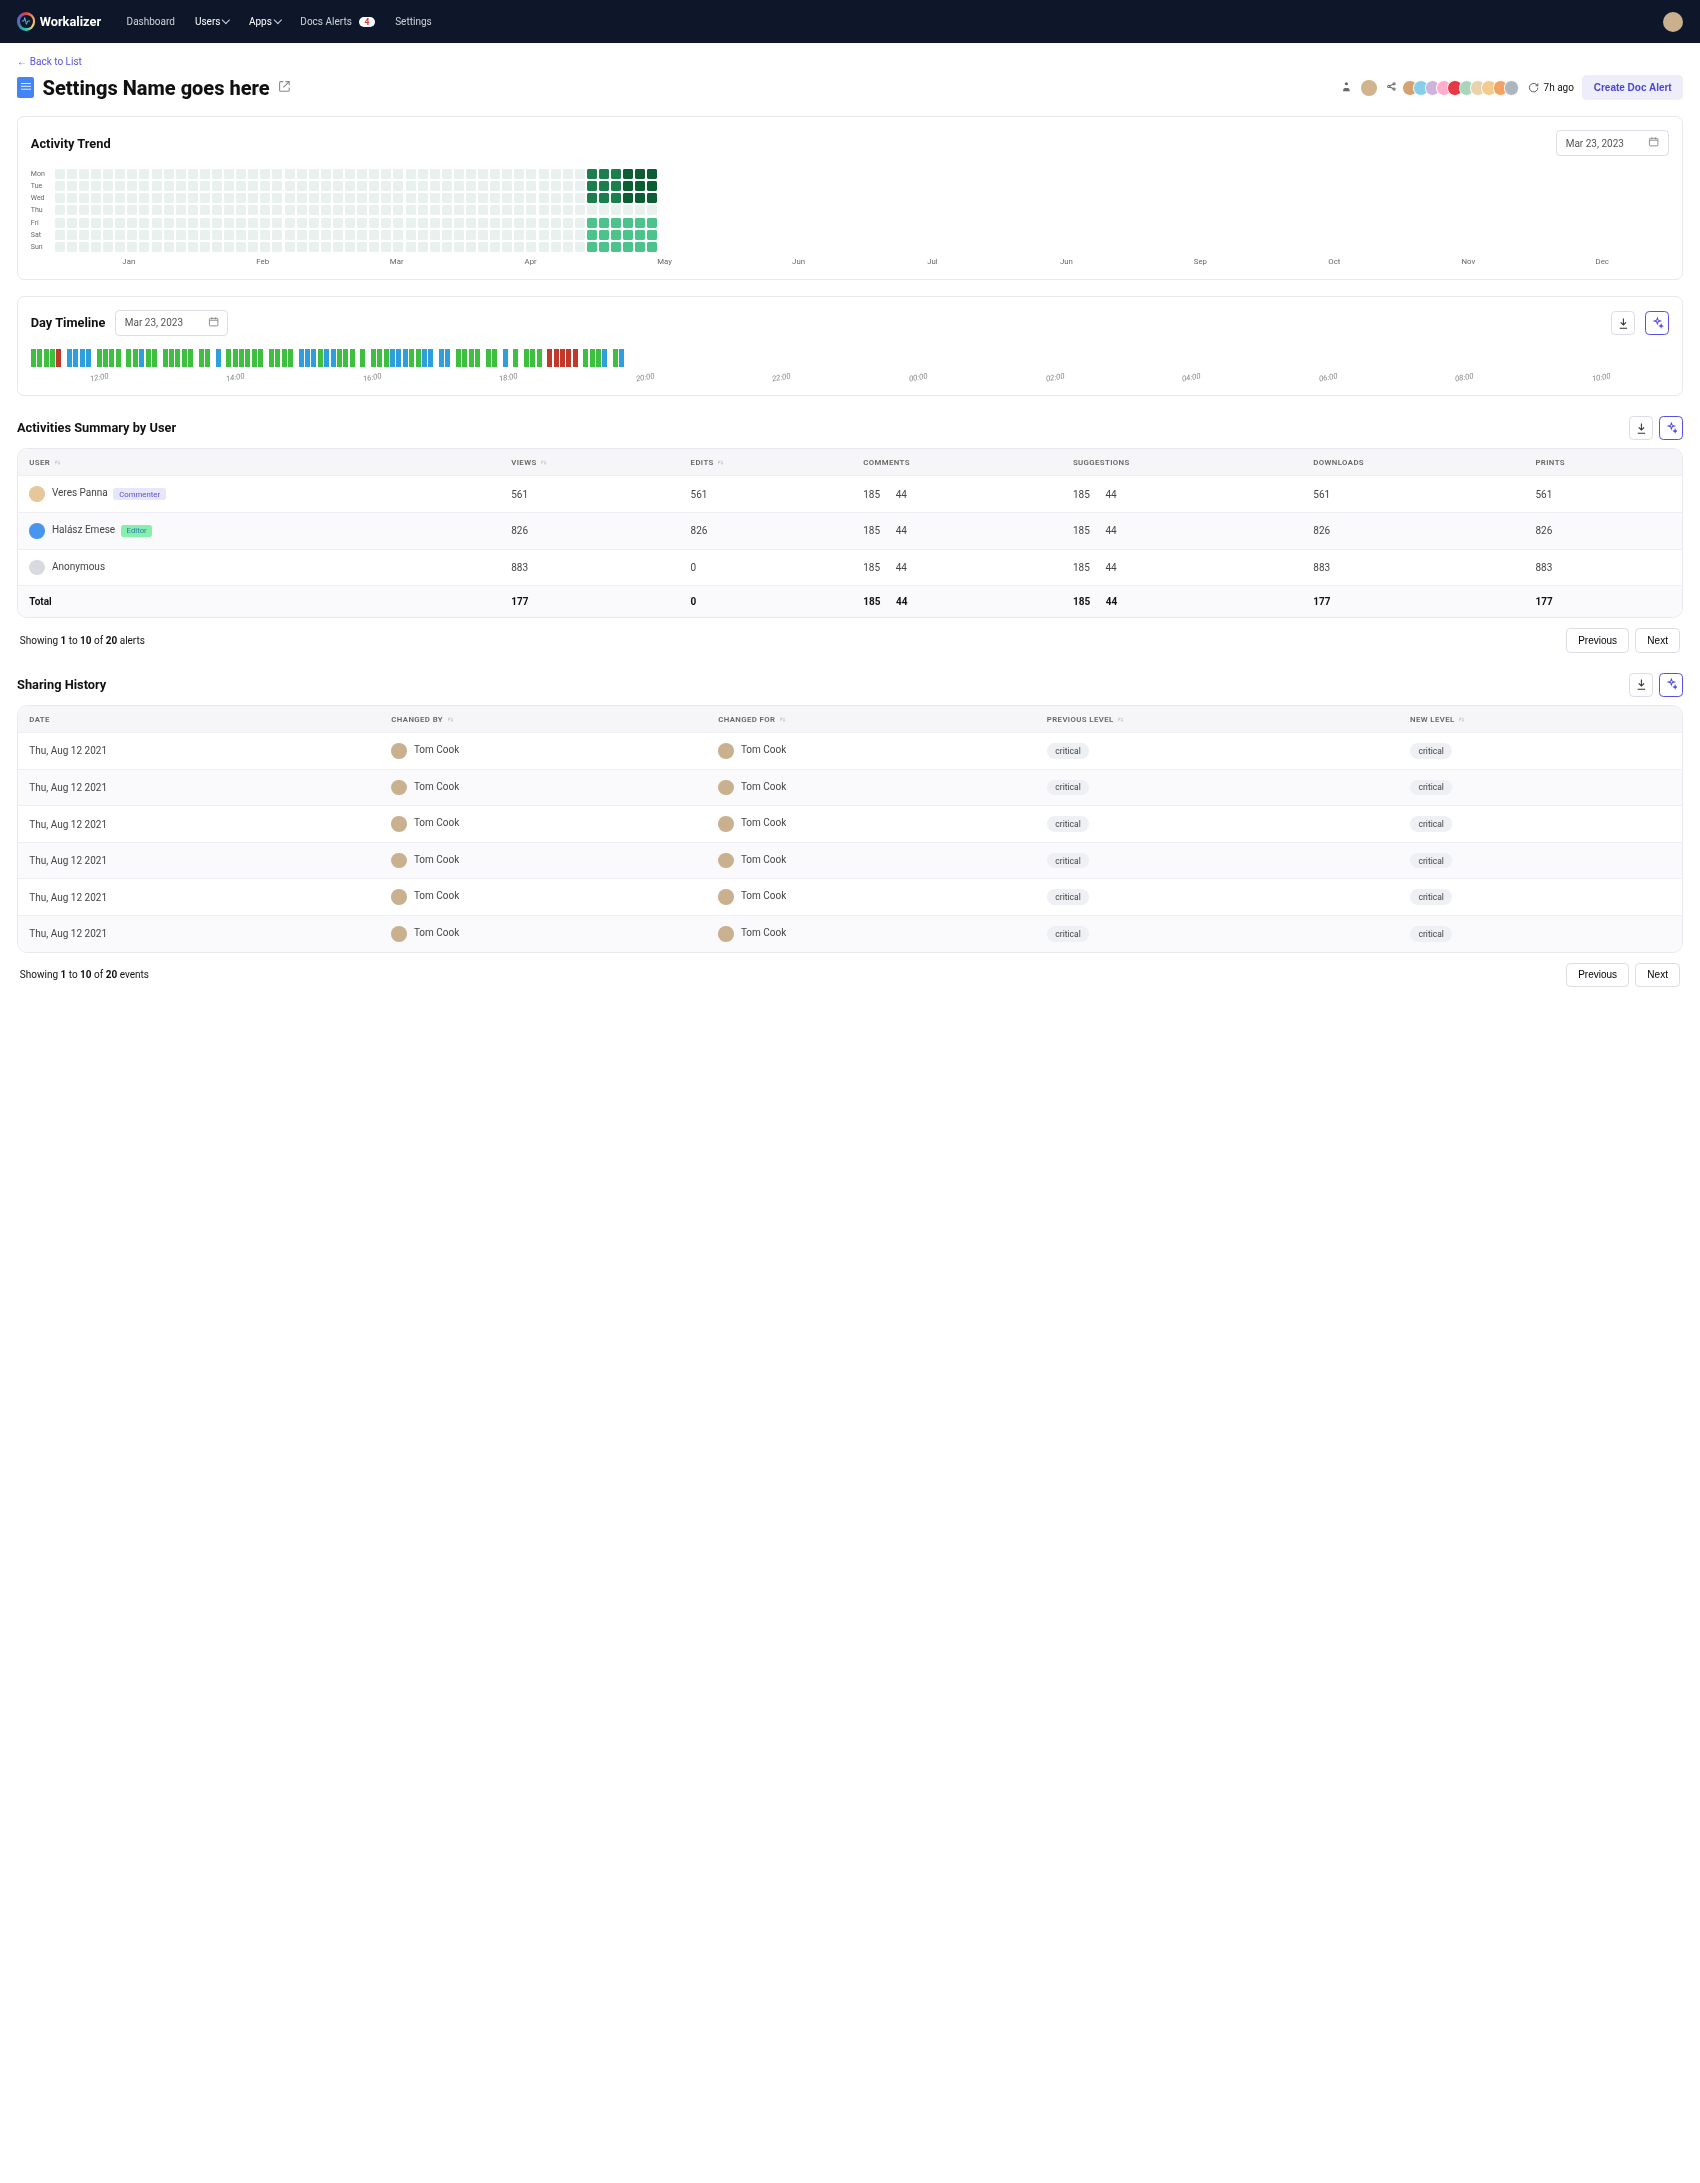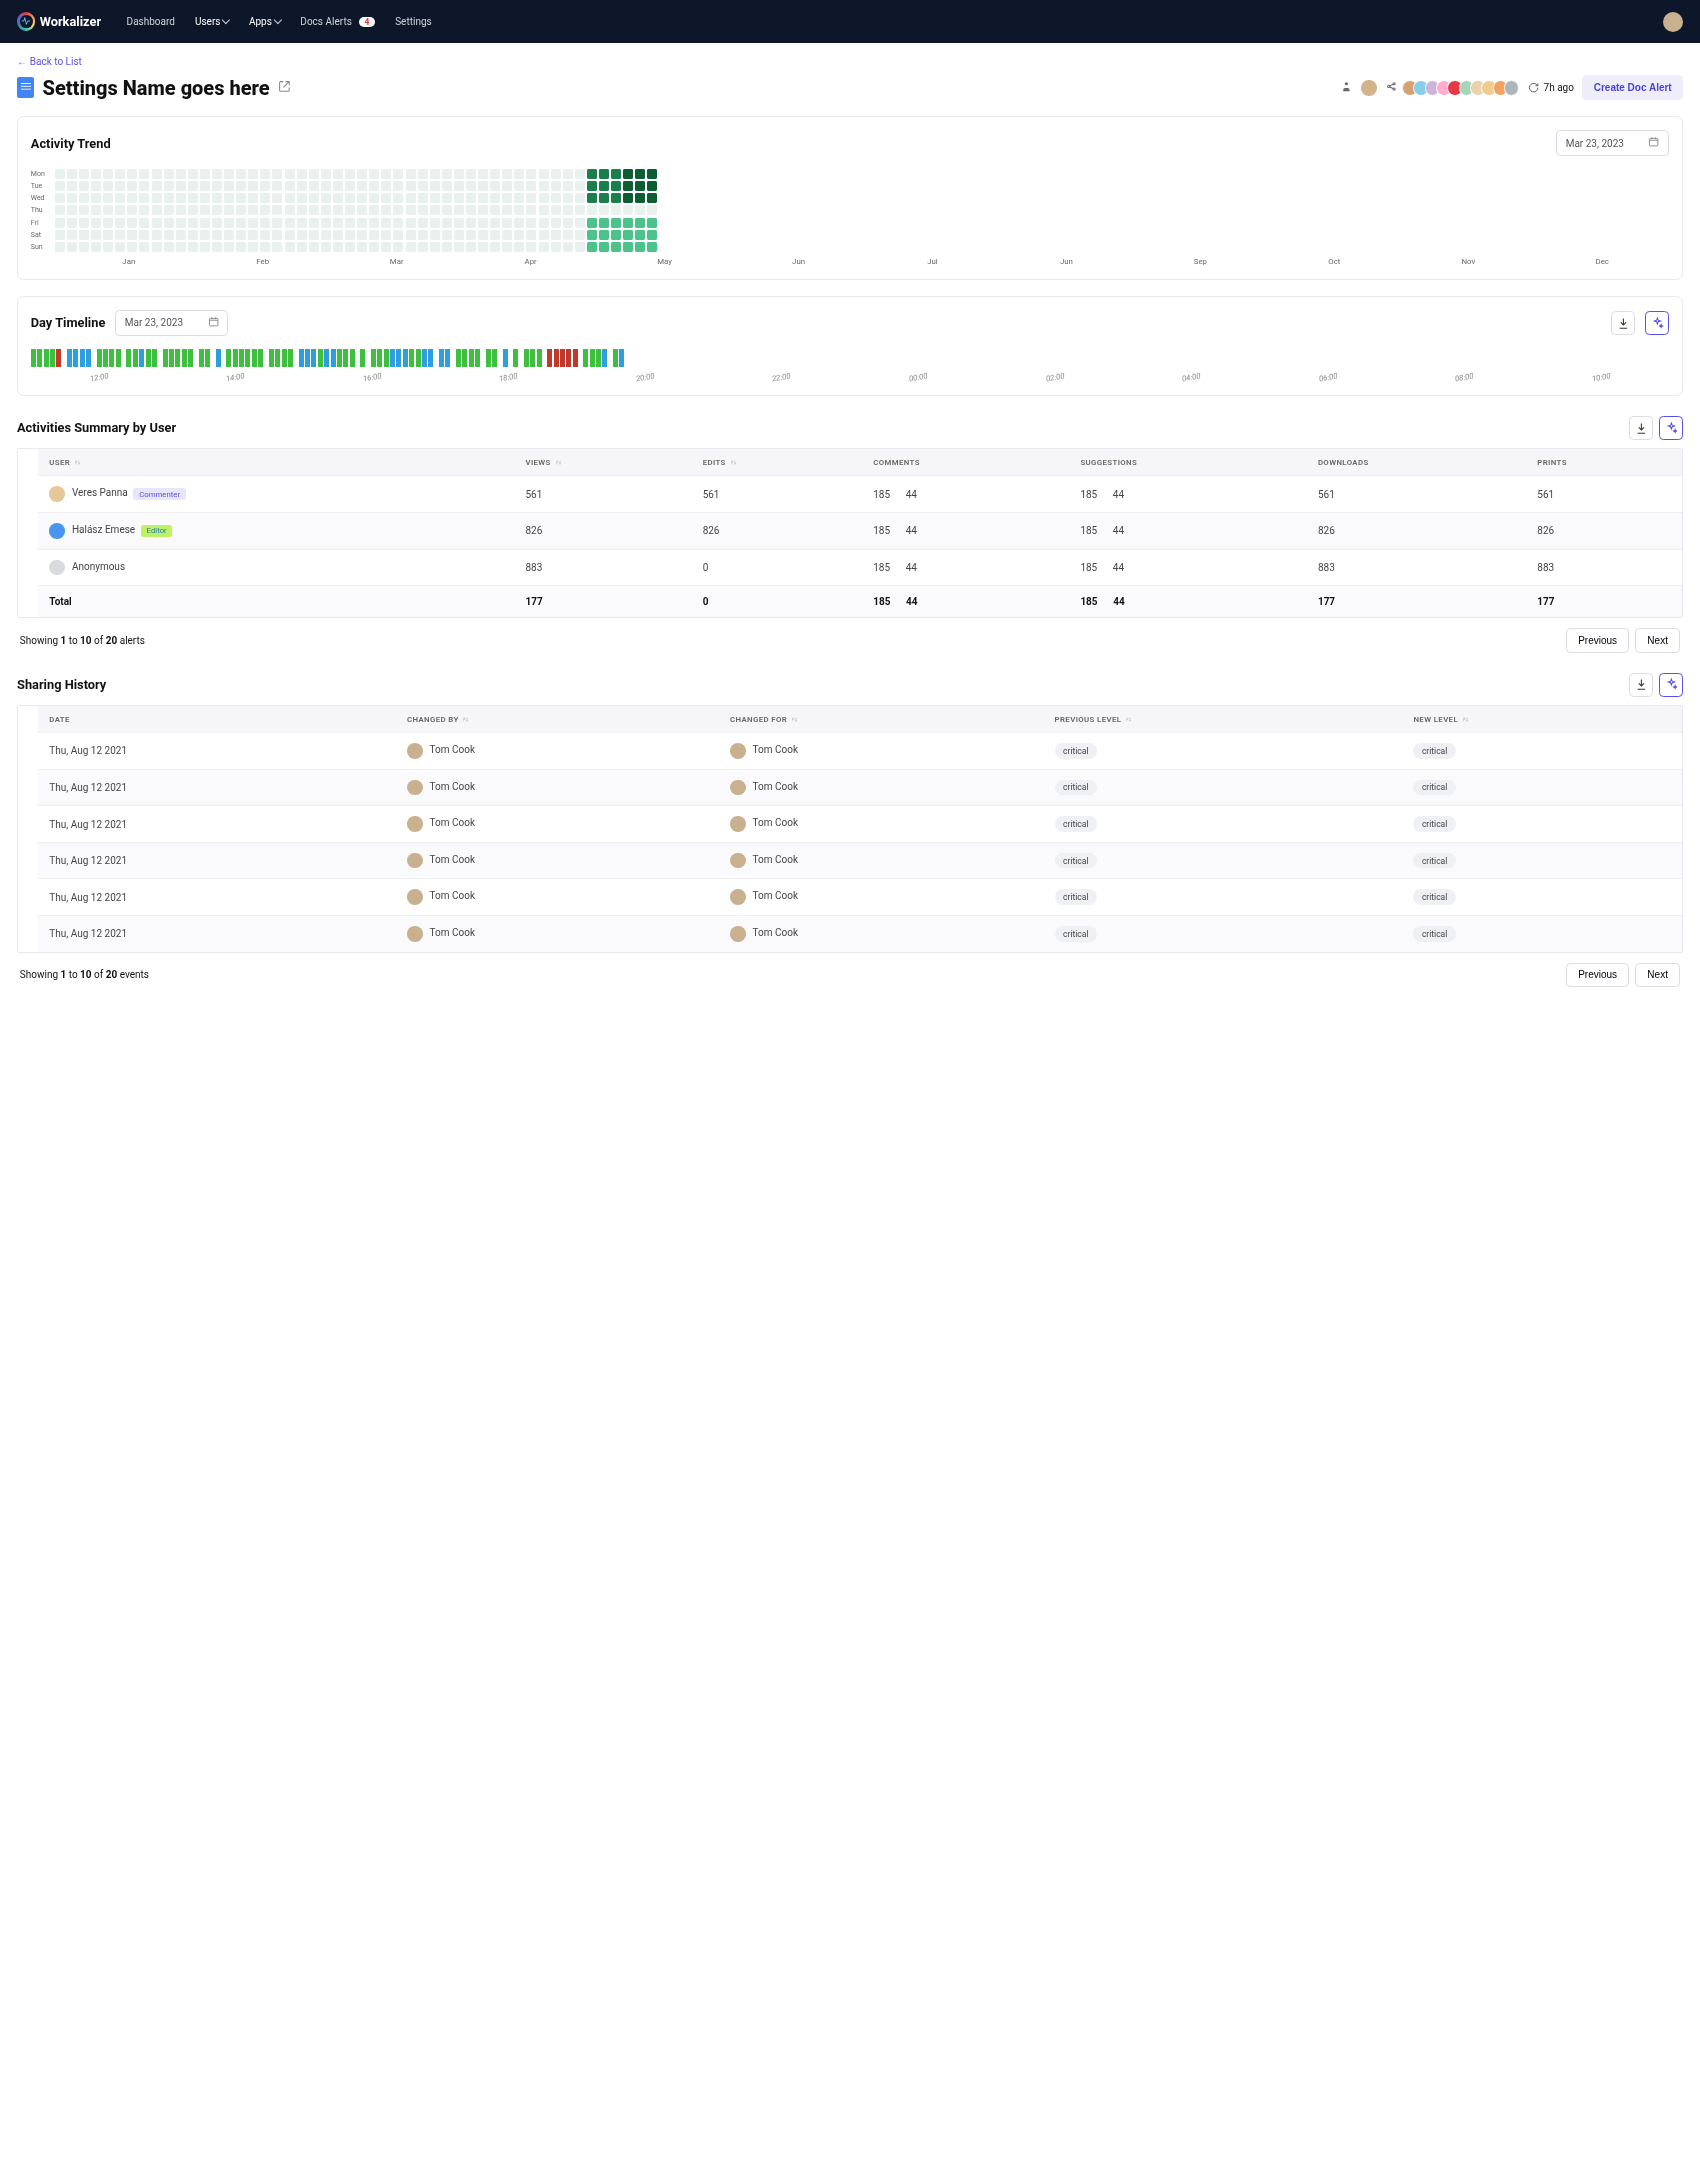--- a/index.html
+++ b/index.html
@@ -41,29 +41,29 @@
 .months div { flex: 1; text-align: center; }
 .iconbtn { width: 24px; height: 24px; border: 0.7px solid #dcdce4; border-radius: 4.3px; display: inline-flex; align-items: center; justify-content: center; cursor: pointer; background: #fff; }
 .iconbtn.magic { border-color: #5951e3; color: #5951e3; }
 .tl { margin-top: 12.8px; display: flex; gap: 1.4px; height: 18.4px; align-items: stretch; overflow: hidden; }
 .tl .s { flex-shrink: 0; }
 .tl-lbls { display: flex; margin-top: 5.7px; font-size: 7.8px; color: #888; font-style: italic; }
 .tl-lbls div { flex: 1; text-align: center; transform: rotate(-10deg); }
 .sec-hd { display: flex; align-items: center; gap: 8.5px; margin-top: 20px; }
 .sec-title { font-size: 12.8px; font-weight: 700; }
 .sec-actions { margin-left: auto; display: flex; gap: 5.7px; }
-.tbl { border: 0.7px solid #e8e8ef; border-radius: 2px; margin-top: 8.5px; overflow: hidden; padding-left: 20px; }
+.tbl { border: 0.7px solid #e8e8ef; border-radius: 10px; margin-top: 8.5px; overflow: hidden; }
 .tbl table { width: 100%; border-collapse: collapse; }
 .tbl th { background: #f6f6f9; padding: 8.5px 11.3px; font-size: 7.8px; letter-spacing: 0.4px; font-weight: 600; color: #666; text-align: left; text-transform: uppercase; }
 .tbl td { padding: 10px 11.3px; border-top: 0.7px solid #eeeef3; font-size: 10px; color: #444; }
 .tbl tbody tr:nth-child(even) { background: #fafafc; }
 .sort-ic { display: inline-block; width: 8.5px; height: 7px; vertical-align: middle; margin-left: 2.8px; opacity: .6; }
 .role-tag { display: inline-block; font-size: 7.8px; padding: 1.4px 5.7px; border-radius: 2.8px; margin-left: 5.7px; }
 .role-commenter { background: #e7e6fb; color: #5951e3; }
-.role-editor { background: #bef264; color: #2b7ea1; }
+.role-editor { background: #86efac; color: #2b7ea1; }
 .av-sm { width: 15.6px; height: 15.6px; border-radius: 50%; display: inline-block; vertical-align: middle; margin-right: 7px; }
 .dbl { display: inline-flex; gap: 15.6px; }
 .pgnrow { display: flex; align-items: center; margin-top: 10px; padding: 0 2.8px; }
 .pgnrow .btn { border: 0.7px solid #dcdce4; border-radius: 4.3px; padding: 5.7px 11.3px; background: #fff; cursor: pointer; font-size: 10px; }
 .pgnrow .btns { margin-left: auto; display: flex; gap: 5.7px; }
 .pill { background: #eef0f3; border-radius: 708px; padding: 2.8px 8.5px; font-size: 8.5px; color: #444; display: inline-block; }
 .total-row td { font-weight: 700; color: #111; }
 .own-ic, .share-ic { width: 12.8px; height: 12.8px; }
 .svg-dl { width: 12.8px; height: 12.8px; }
 .num-right { text-align: left; }

